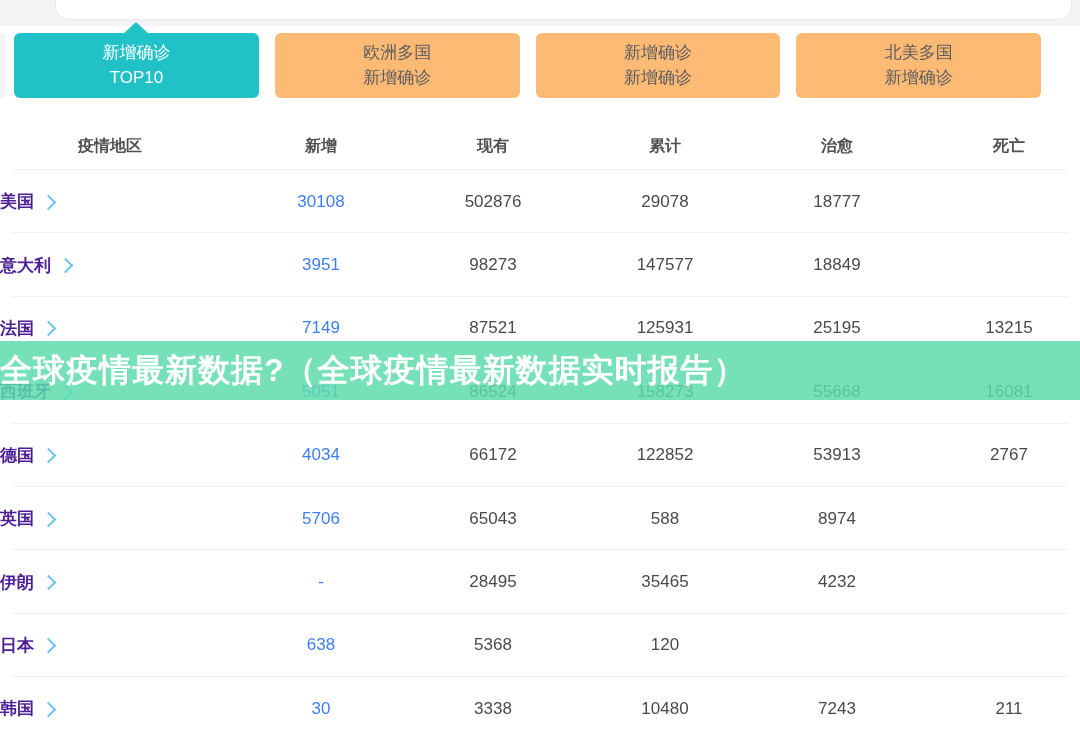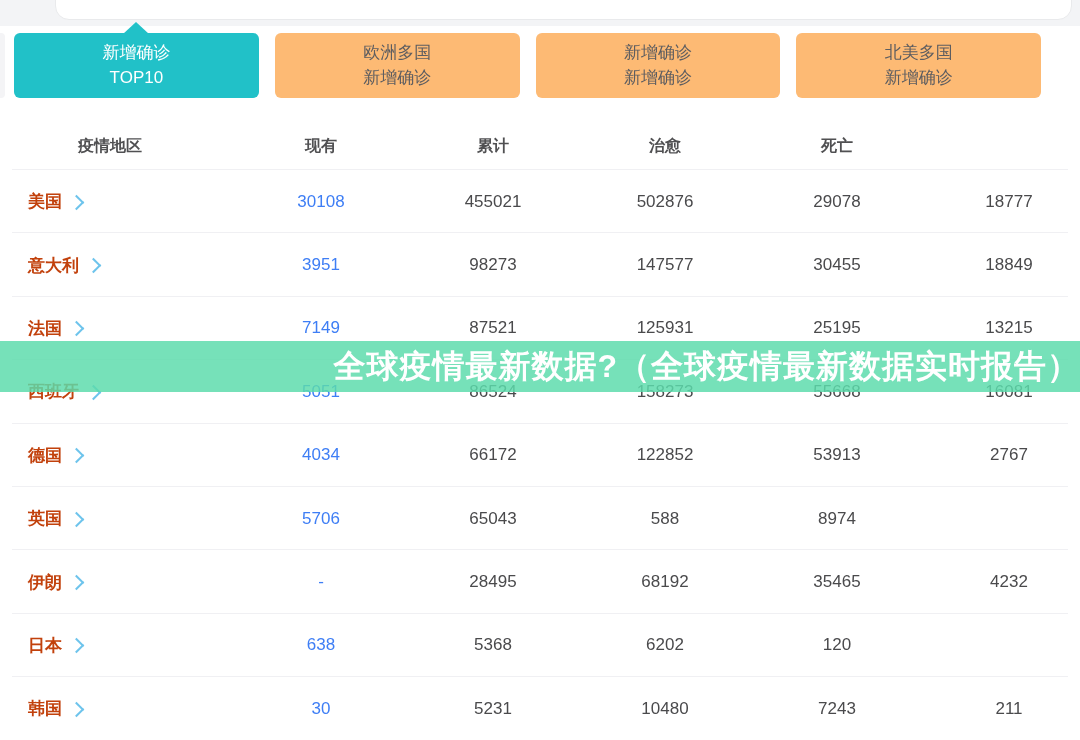--- a/index.html
+++ b/index.html
@@ -41,34 +41,34 @@
   }
   .trow::after{
     content:'';position:absolute;left:12px;right:12px;bottom:0;height:1px;
     background:#f0f0f3;
   }
   .thead{height:48px;color:#505052;font-weight:bold;font-size:16px;}
   .thead .cell{text-align:center;}
   .tbody-row{height:63.4px;font-size:17px;color:#4a4a4c;}
   .cell{text-align:center;}
   .cell.region{
-    text-align:center;padding-left:28px;color:#c2410c;font-weight:bold;
+    text-align:center;color:#4c1d95;font-weight:bold;
     cursor:pointer;display:flex;align-items:center;
   }
   .chevron{
     display:inline-block;width:9px;height:9px;margin-left:9px;margin-top:1px;
     border-top:2px solid #6ec4ec;border-right:2px solid #6ec4ec;
     transform:rotate(45deg);
   }
   .cell.newv{color:#3e7ef5;}
   
   .banner{
-    position:absolute;left:0;right:0;top:341px;height:51px;z-index:5;
+    position:absolute;left:0;right:0;top:341px;height:59px;z-index:5;
     background:rgba(92,219,172,0.84);
-    display:flex;align-items:center;justify-content:flex-end;
+    display:flex;align-items:center;justify-content:flex-start;
   }
   .banner-text{
     color:#ffffff;font-size:32px;font-weight:bold;letter-spacing:1px;
     white-space:nowrap;
   }
 </style>
 </head>
 <body>
 
 <div class="top-strip">
@@ -93,46 +93,45 @@
       <div class="tab">
         <span>北美多国</span>
         <span>新增确诊</span>
       </div>
     </div>
 </div>
 
 <div class="covid-table">
   <div class="trow thead">
       <div class="cell">疫情地区</div>
+      <div class="cell">新增</div>
       <div class="cell">现有</div>
       <div class="cell">累计</div>
       <div class="cell">治愈</div>
       <div class="cell">死亡</div>
     </div>
   <div>
       <div class="trow tbody-row">
         <div class="cell region">
           <span>美国</span>
           <i class="chevron"></i>
         </div>
         <div class="cell newv">30108</div>
-        <div class="cell">455021</div>
         <div class="cell">502876</div>
         <div class="cell">29078</div>
         <div class="cell">18777</div>
       </div>
       <div class="trow tbody-row">
         <div class="cell region">
           <span>意大利</span>
           <i class="chevron"></i>
         </div>
         <div class="cell newv">3951</div>
         <div class="cell">98273</div>
         <div class="cell">147577</div>
-        <div class="cell">30455</div>
         <div class="cell">18849</div>
       </div>
       <div class="trow tbody-row">
         <div class="cell region">
           <span>法国</span>
           <i class="chevron"></i>
         </div>
         <div class="cell newv">7149</div>
         <div class="cell">87521</div>
         <div class="cell">125931</div>
@@ -171,41 +170,39 @@
         <div class="cell">588</div>
         <div class="cell">8974</div>
       </div>
       <div class="trow tbody-row">
         <div class="cell region">
           <span>伊朗</span>
           <i class="chevron"></i>
         </div>
         <div class="cell newv">-</div>
         <div class="cell">28495</div>
-        <div class="cell">68192</div>
         <div class="cell">35465</div>
         <div class="cell">4232</div>
       </div>
       <div class="trow tbody-row">
         <div class="cell region">
           <span>日本</span>
           <i class="chevron"></i>
         </div>
         <div class="cell newv">638</div>
         <div class="cell">5368</div>
-        <div class="cell">6202</div>
         <div class="cell">120</div>
       </div>
       <div class="trow tbody-row">
         <div class="cell region">
           <span>韩国</span>
           <i class="chevron"></i>
         </div>
         <div class="cell newv">30</div>
-        <div class="cell">5231</div>
+        <div class="cell">3338</div>
         <div class="cell">10480</div>
         <div class="cell">7243</div>
         <div class="cell">211</div>
       </div>
     </div>
 </div>
 
 <div class="banner">
   <div class="banner-text">全球疫情最新数据?（全球疫情最新数据实时报告）</div>
 </div>

